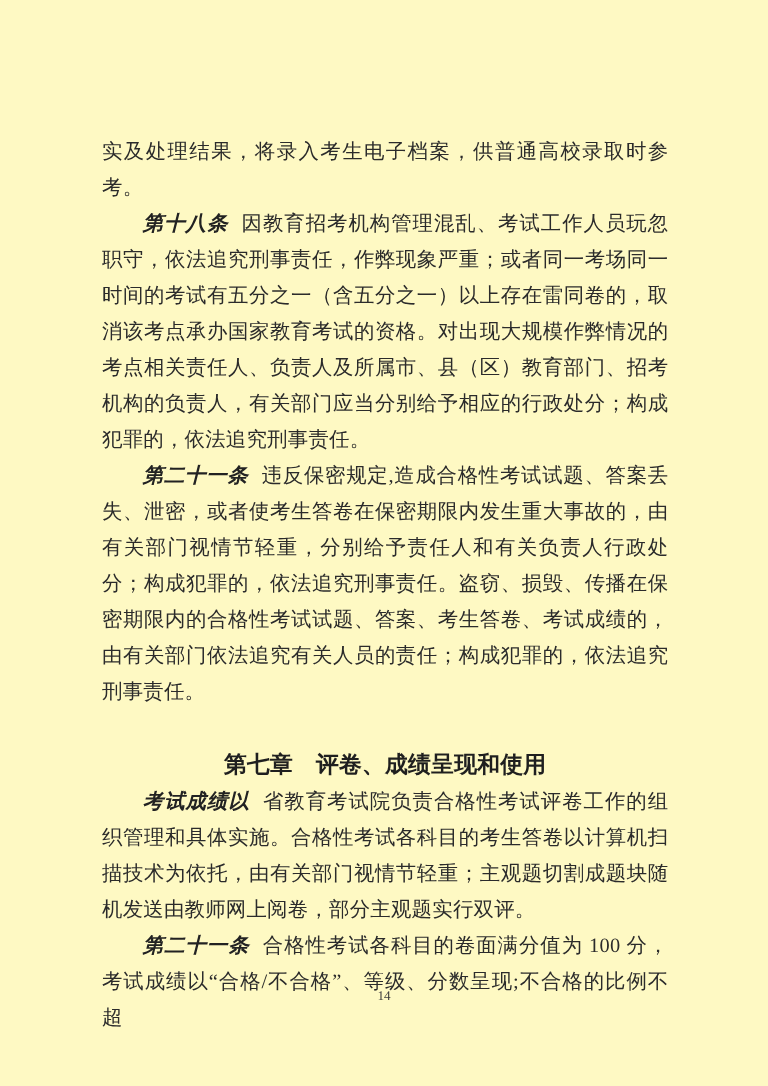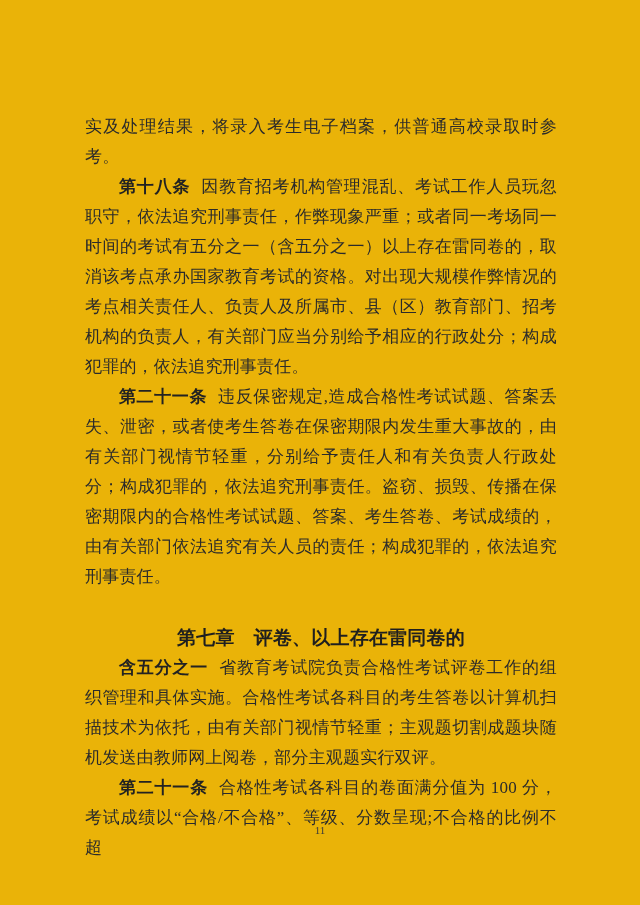--- a/index.html
+++ b/index.html
@@ -4,21 +4,21 @@
 <style>
   html, body {
     margin: 0;
     padding: 0;
     background: #ffffff;
   }
   .page {
     position: relative;
     width: 640px;
     height: 905px;
-    background: #eab308;
+    background: #fef9c3;
     overflow: hidden;
     font-family: "Liberation Serif", "DejaVu Serif", serif;
     color: #2b2b2b;
   }
   .content {
     position: absolute;
     left: 85px;
     top: 112px;
     width: 472px;
     font-size: 17px;
@@ -32,20 +32,21 @@
     text-indent: 2em;
   }
   .para.no-indent {
     text-indent: 0;
   }
   .article-label {
     font-weight: bold;
     font-family: "Liberation Sans", "DejaVu Sans", sans-serif;
     color: #222222;
     margin-right: 0.65em;
+    font-style: italic;
   }
   .article-label:empty {
     display: none;
     margin: 0;
   }
   .chapter-heading {
     margin: 31px 0 0 0;
     font-size: 19px;
     line-height: 30px;
     font-weight: bold;
@@ -74,22 +75,22 @@
 
 <div class="page">
   <div class="content">
 
     <p class="para no-indent"><span>实及处理结果，将录入考生电子档案，供普通高校录取时参考。</span></p>
 
     <p class="para"><span class="article-label">第十八条</span><span>因教育招考机构管理混乱、考试工作人员玩忽职守，依法追究刑事责任，作弊现象严重；或者同一考场同一时间的考试有五分之一（含五分之一）以上存在雷同卷的，取消该考点承办国家教育考试的资格。对出现大规模作弊情况的考点相关责任人、负责人及所属市、县（区）教育部门、招考机构的负责人，有关部门应当分别给予相应的行政处分；构成犯罪的，依法追究刑事责任。</span></p>
 
     <p class="para"><span class="article-label">第二十一条</span><span>违反保密规定,造成合格性考试试题、答案丢失、泄密，或者使考生答卷在保密期限内发生重大事故的，由有关部门视情节轻重，分别给予责任人和有关负责人行政处分；构成犯罪的，依法追究刑事责任。盗窃、损毁、传播在保密期限内的合格性考试试题、答案、考生答卷、考试成绩的，由有关部门依法追究有关人员的责任；构成犯罪的，依法追究刑事责任。</span></p>
 
-    <h2 class="chapter-heading"><span class="chapter-number">第七章</span><span>评卷、以上存在雷同卷的</span></h2>
+    <h2 class="chapter-heading"><span class="chapter-number">第七章</span><span>评卷、成绩呈现和使用</span></h2>
 
-    <p class="para"><span class="article-label">含五分之一</span><span>省教育考试院负责合格性考试评卷工作的组织管理和具体实施。合格性考试各科目的考生答卷以计算机扫描技术为依托，由有关部门视情节轻重；主观题切割成题块随机发送由教师网上阅卷，部分主观题实行双评。</span></p>
+    <p class="para"><span class="article-label">考试成绩以</span><span>省教育考试院负责合格性考试评卷工作的组织管理和具体实施。合格性考试各科目的考生答卷以计算机扫描技术为依托，由有关部门视情节轻重；主观题切割成题块随机发送由教师网上阅卷，部分主观题实行双评。</span></p>
 
     <p class="para"><span class="article-label">第二十一条</span><span>合格性考试各科目的卷面满分值为 100 分，考试成绩以“合格/不合格”、等级、分数呈现;不合格的比例不超</span></p>
 
   </div>
 
-  <div class="page-number">11</div>
+  <div class="page-number">14</div>
 </div>
 
 </body></html>

